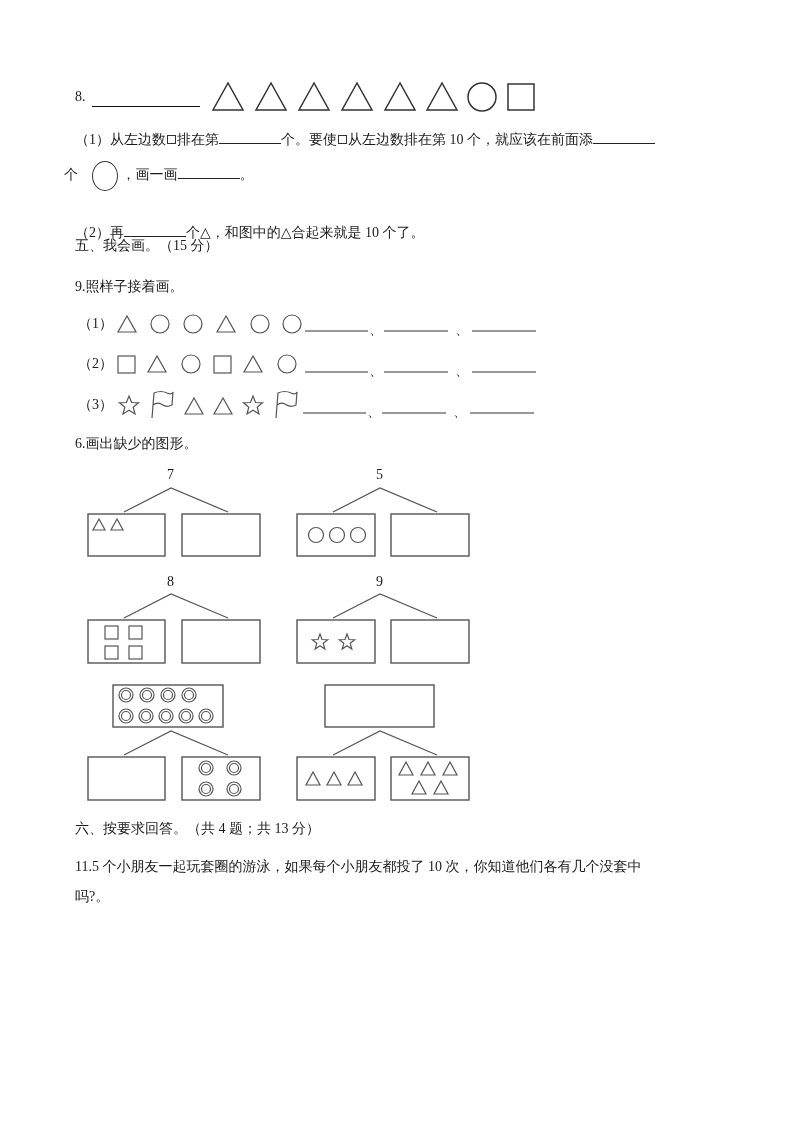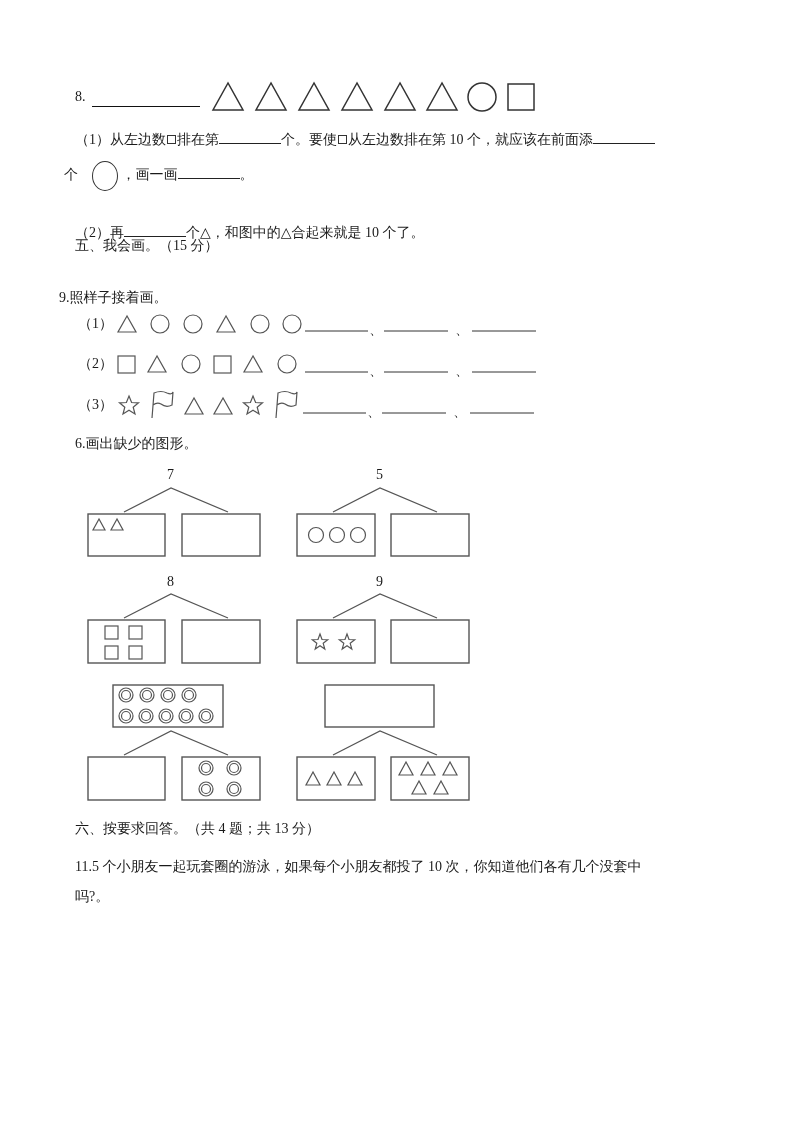--- a/index.html
+++ b/index.html
@@ -52,21 +52,21 @@
 <div class="abs txt" style="left:64px;top:161px;">
   <span>个</span>
   <span style="display:inline-block;width:24px;height:28px;border:1.5px solid #333;border-radius:50%;vertical-align:middle;margin:0 4px 0 10px;"></span><span>，画一画</span><span class="blank" style="width:62px;"></span><span>。</span>
 </div>
 <div class="abs txt" style="left:75px;top:202px;margin-top:20px;">
   <span>（2）再</span><span class="blank" style="width:62px;"></span><span>个△，和图中的△合起来就是 10 个了。</span>
 </div>
 
 <div class="abs txt bold" style="left:75px;top:237px;">五、我会画。（15 分）</div>
 
-<div class="abs txt" style="left:59px;top:278px;margin-top:11px;">9.照样子接着画。</div>
+<div class="abs txt" style="left:75px;top:278px;">9.照样子接着画。</div>
 
 <div class="abs txt" style="left:78px;top:315px;">（1）</div>
 <div class="abs txt" style="left:78px;top:355px;">（2）</div>
 <div class="abs txt" style="left:78px;top:396px;">（3）</div>
 
 <svg style="left:0;top:0;" width="793" height="430">
 
   <g>
     <g>
         <polygon class="thin" points="127,316 118,332 136,332"></polygon>

